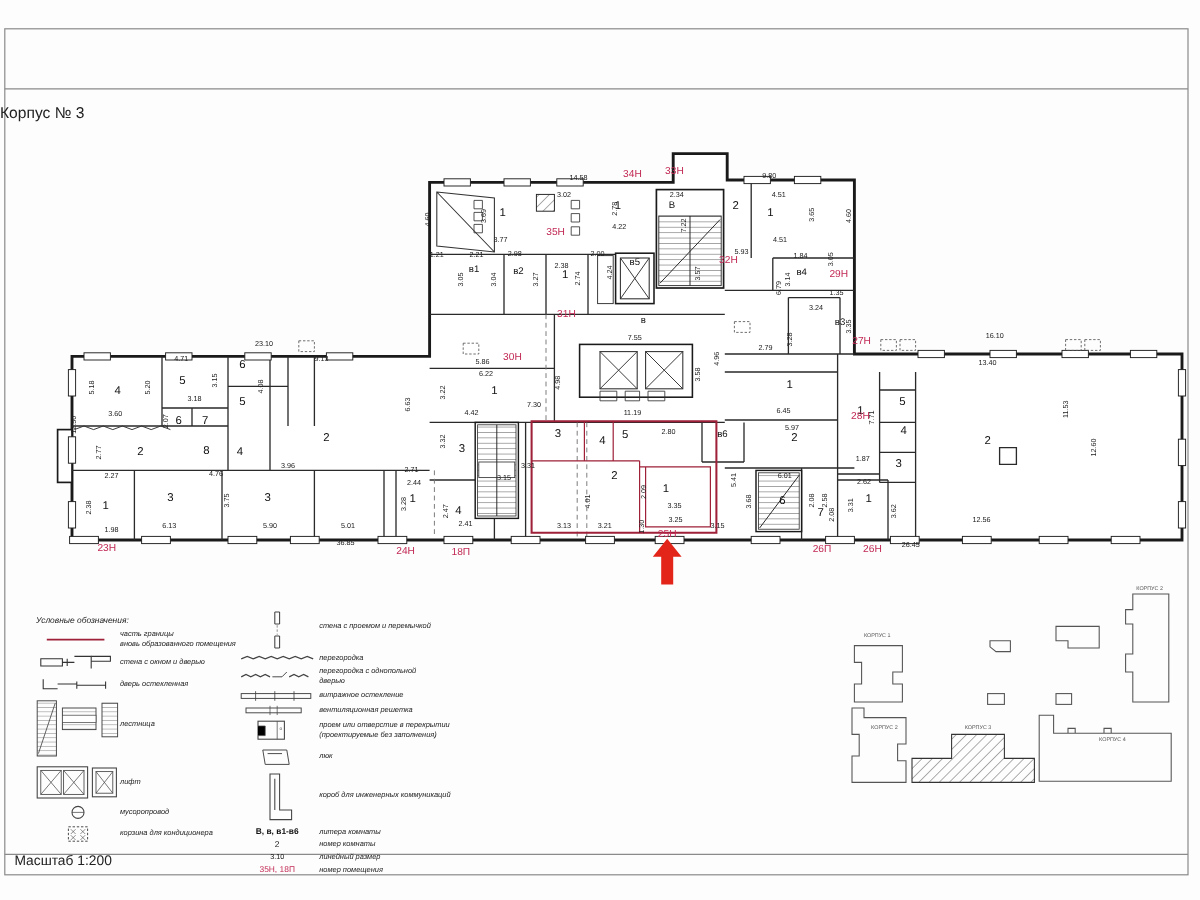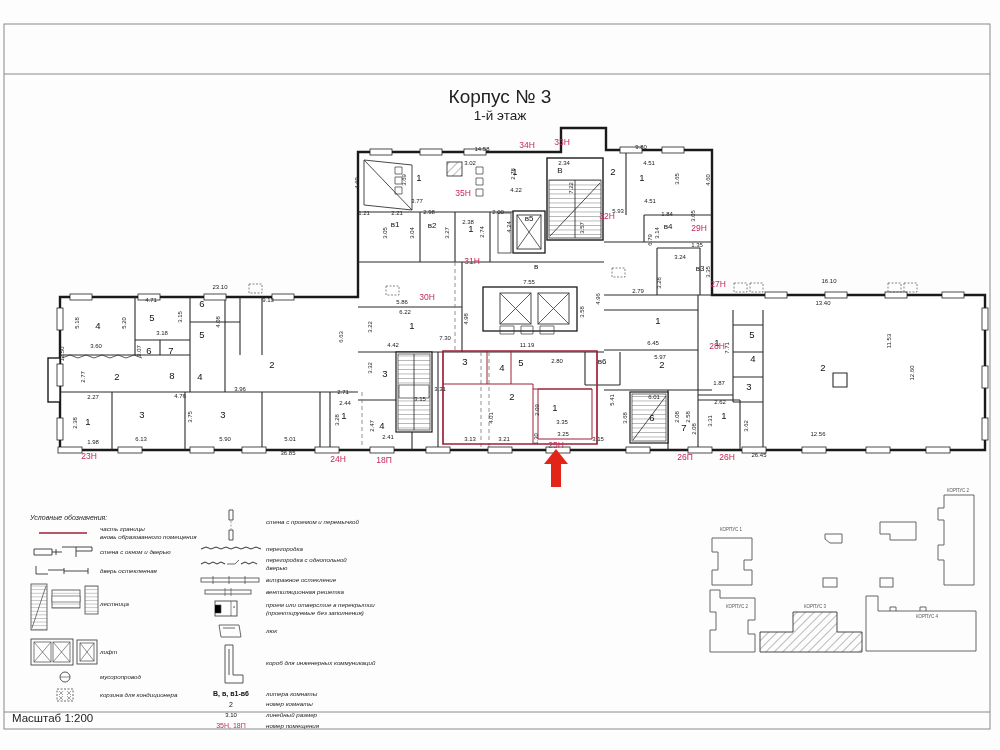--- a/index.html
+++ b/index.html
@@ -1,21 +1,21 @@
 <!DOCTYPE html>
 <html><head>
 <meta charset="utf-8">
 <style>
   html,body{margin:0;padding:0;background:#fff;}
   #sheet{position:relative;width:1000px;height:750px;background:#fdfdfd;overflow:hidden;
          font-family:"Liberation Sans", sans-serif;color:#1a1a1a;}
   #gfx{position:absolute;left:0;top:0;}
   .abs{position:absolute;white-space:nowrap;}
   #title{left:0;top:36px;width:1000px;text-align:center;font-size:15px;color:#222;}
-  #sub1{left:0;top:86px;width:1000px;text-align:center;font-size:19px;color:#222;}
+  #sub1{left:0;top:86px;width:1000px;text-align:left;font-size:13px;color:#222;}
   #sub2{left:0;top:108px;width:1000px;text-align:center;font-size:13.5px;color:#222;}
   #scale{left:12px;top:712px;font-size:11.5px;color:#222;}
   #scheme{left:640px;top:459px;width:345px;text-align:center;font-size:13.5px;
           font-style:italic;font-weight:bold;color:#111;}
   .dim{position:absolute;font-size:6px;color:#222;transform:translate(-50%,-50%);line-height:1;}
   .dim.rot{transform:translate(-50%,-50%) rotate(-90deg);}
   .rnum{position:absolute;font-size:9.5px;color:#111;transform:translate(-50%,-50%);line-height:1;}
   .rlet{position:absolute;font-size:8px;color:#111;transform:translate(-50%,-50%);line-height:1;}
   .prem{position:absolute;font-size:8.5px;transform:translate(-50%,-50%);line-height:1;}
   .slab{position:absolute;font-size:4.5px;color:#555;transform:translate(-50%,-50%);line-height:1;}
@@ -179,21 +179,20 @@
     <path d="M866,596 H878 V611 H976 V651 H866 Z M890,611v-4h6v4 M920,611v-4h6v4"></path>
     <path d="M944,495 H974 V585 H944 V560 H938 V545 H944 V520 H938 V508 H944 Z"></path>
     <path d="M880,522 H916 V540 H890 V534 H880 Z"></path>
     <rect x="823" y="578" width="14" height="9"></rect>
     <rect x="880" y="578" width="13" height="9"></rect>
     <path d="M825,534 H842 V543 H830 L825,539 Z"></path>
   </g>
 </svg>
 
 <div class="abs" id="sub1">Корпус № 3</div>
-<div class="abs" id="sub2">1-й этаж</div>
 <div class="abs" id="scale">Масштаб 1:200</div>
 
 <div class="abs" id="overlay" style="left:0;top:0;width:1000px;height:750px;">
       <span class="dim" style="left: 482px; top: 149px;">14.58</span>
       <span class="dim" style="left: 470px; top: 163px;">3.02</span>
       <span class="dim" style="left: 564px; top: 163px;">2.34</span>
       <span class="dim" style="left: 641px; top: 147px;">9.80</span>
       <span class="dim" style="left: 649px; top: 163px;">4.51</span>
       <span class="dim rot" style="left: 404px; top: 180px;">3.69</span>
       <span class="dim rot" style="left: 513px; top: 174px;">2.78</span>

